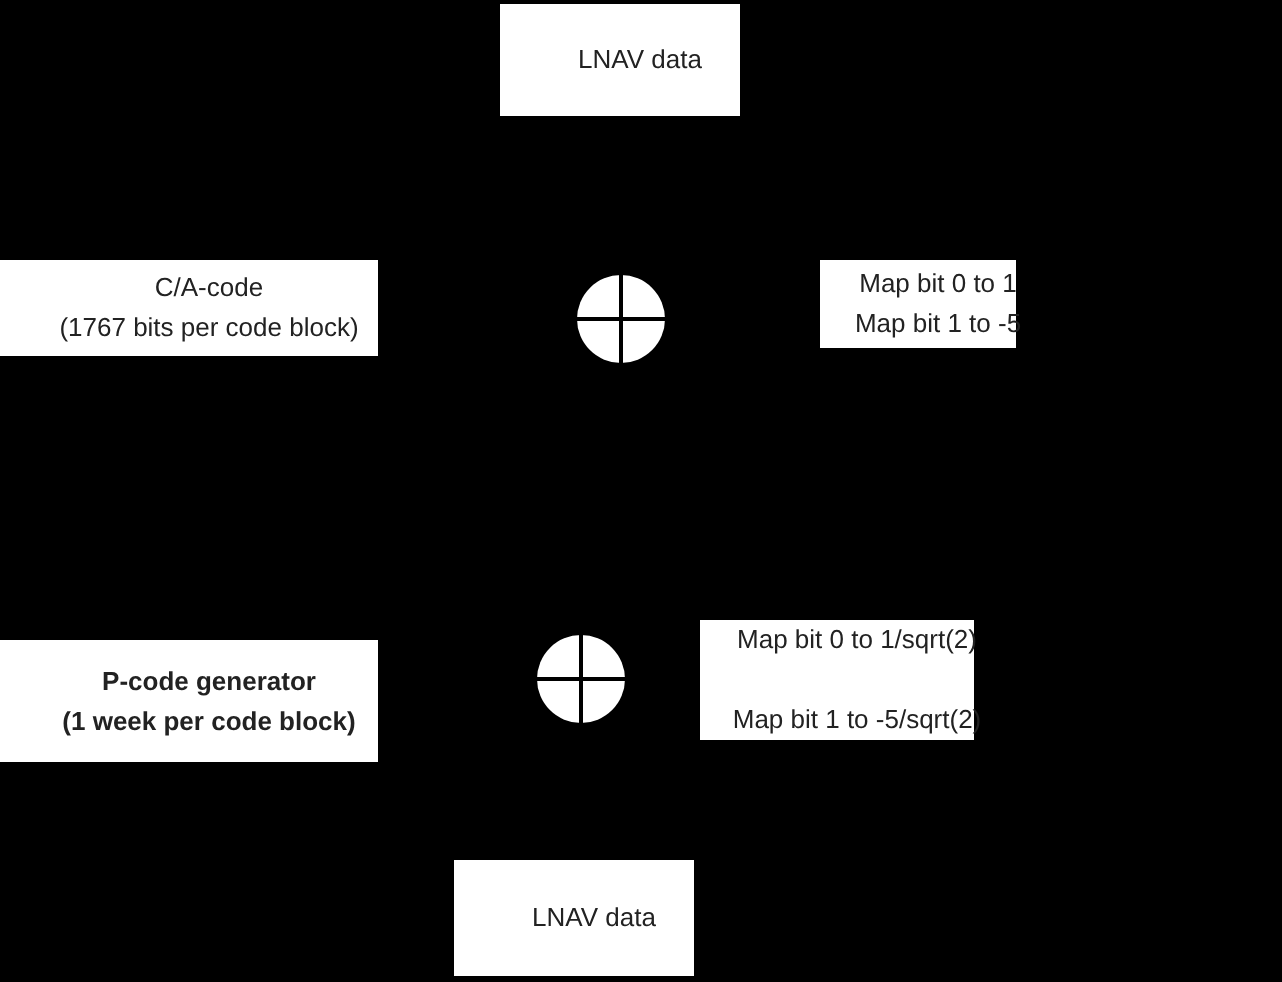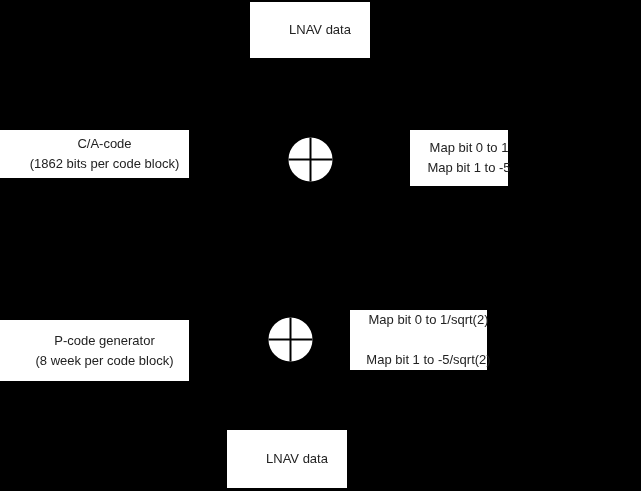--- a/index.html
+++ b/index.html
@@ -34,57 +34,57 @@
     white-space: nowrap;
   }
   .mixer {
     position: absolute;
     width: 45px;
     height: 45px;
   }
   
   #node-lnav-top    { left: 250px; top: 2px;   width: 120px; height: 56px; }
   #node-ca-code     { left: 0px;   top: 130px; width: 189px; height: 48px; }
-  #node-map-ca      { left: 410px; top: 130px; width: 98px;  height: 56px; }
-  #node-p-code      { left: 0px;   top: 320px; width: 189px; height: 61px; }
+  #node-map-ca      { left: 410px; top: 130px; width: 98px;  height: 44px; }
+  #node-p-code      { left: 0px;   top: 320px; width: 189px; height: 61px; font-weight: bold; }
   #node-map-p       { left: 350px; top: 310px; width: 137px; height: 60px; gap: 20px; }
   #node-lnav-bottom { left: 227px; top: 430px; width: 120px; height: 58px; }
   #mixer-upper      { left: 288px; top: 137px; }
   #mixer-lower      { left: 268px; top: 317px; }
 </style>
 </head>
 <body>
 
 <div class="canvas">
 
   <div class="node" id="node-lnav-top">
     <div class="line">LNAV data</div>
   </div>
 
   <div class="node" id="node-ca-code">
     <div class="line">C/A-code</div>
-    <div class="line">(1862 bits per code block)</div>
+    <div class="line">(1767 bits per code block)</div>
   </div>
 
   <div class="mixer" id="mixer-upper">
     <svg width="45" height="45" viewBox="0 0 45 45">
       <circle cx="22.5" cy="22.5" r="22" fill="#ffffff"></circle>
       <line x1="22.5" y1="0.5" x2="22.5" y2="44.5" stroke="#000000" stroke-width="2"></line>
       <line x1="0.5" y1="22.5" x2="44.5" y2="22.5" stroke="#000000" stroke-width="2"></line>
     </svg>
   </div>
 
   <div class="node" id="node-map-ca">
     <div class="line">Map bit 0 to 1</div>
     <div class="line">Map bit 1 to -5</div>
   </div>
 
   <div class="node" id="node-p-code">
     <div class="line">P-code generator</div>
-    <div class="line">(8 week per code block)</div>
+    <div class="line">(1 week per code block)</div>
   </div>
 
   <div class="mixer" id="mixer-lower">
     <svg width="45" height="45" viewBox="0 0 45 45">
       <circle cx="22.5" cy="22.5" r="22" fill="#ffffff"></circle>
       <line x1="22.5" y1="0.5" x2="22.5" y2="44.5" stroke="#000000" stroke-width="2"></line>
       <line x1="0.5" y1="22.5" x2="44.5" y2="22.5" stroke="#000000" stroke-width="2"></line>
     </svg>
   </div>
 

